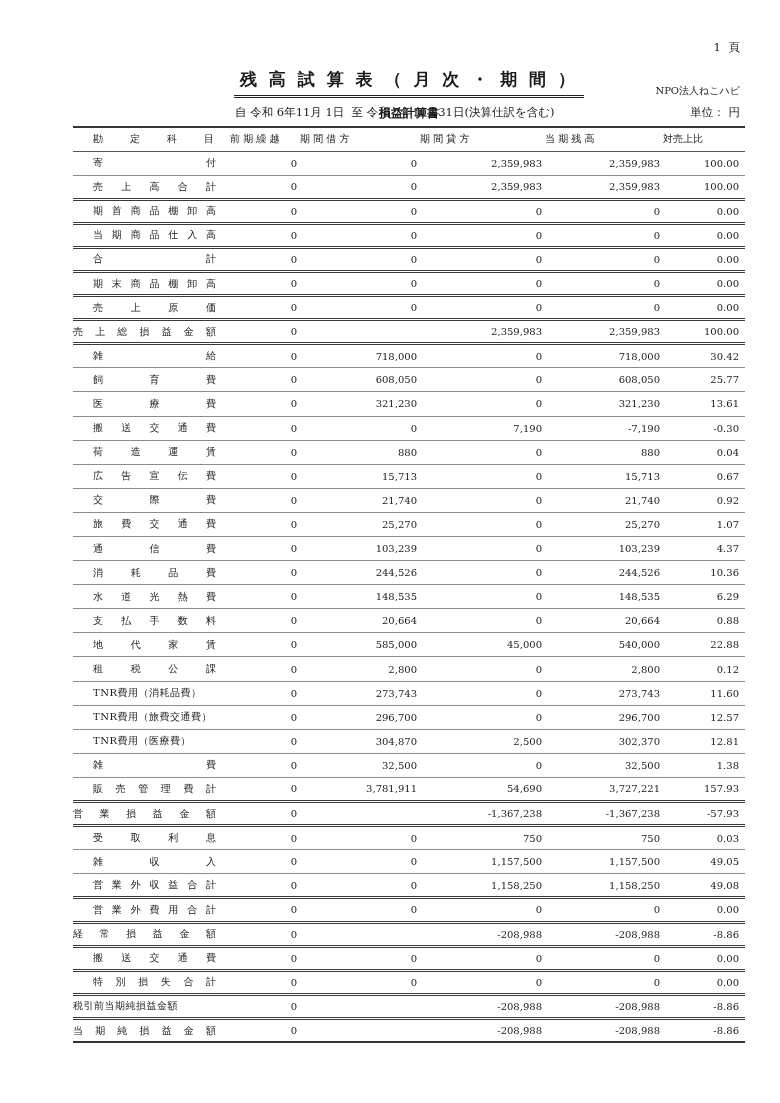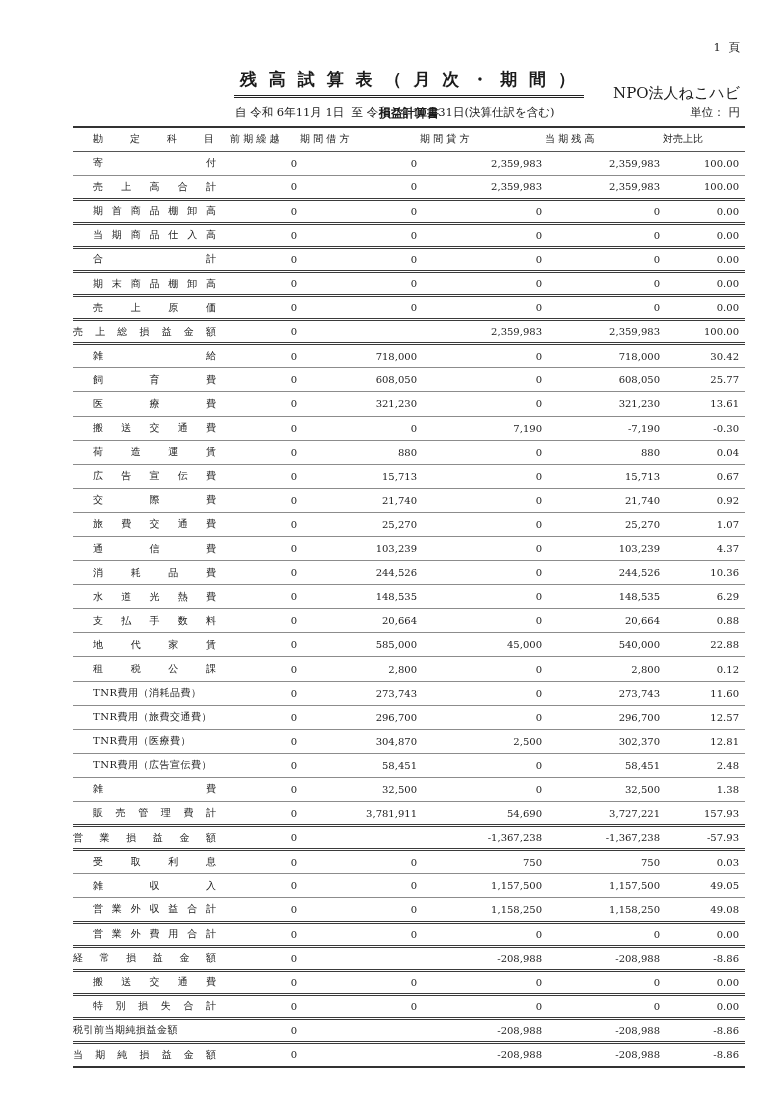--- a/index.html
+++ b/index.html
@@ -17,21 +17,21 @@
   .doc-title {
     display: inline-block;
     font-size: 17px; font-weight: bold;
     letter-spacing: 3px;
     padding: 0 6px 4px 6px;
     border-bottom: 3px double #222;
   }
   .page-number { position: absolute; top: 40px; right: 38px; font-size: 11.5px; letter-spacing: 2px; }
   .subtitle-wrap { position: absolute; top: 66px; left: 0; width: 100%; text-align: center; }
   .doc-subtitle { font-size: 12px; font-weight: bold; text-align: right; }
-  .org-name { position: absolute; top: 84px; right: 40px; font-size: 15px; }
+  .org-name { position: absolute; top: 84px; right: 40px; font-size: 10px; }
   .period-line { position: absolute; top: 105px; left: 235px; font-size: 11.5px; white-space: pre; }
   .unit-label { position: absolute; top: 105px; right: 40px; font-size: 11.5px; }
 
   table.trial-balance {
     position: absolute; left: 73px; top: 126px;
     width: 672px;
     border-collapse: collapse;
     table-layout: fixed;
     font-size: 10px;
   }
@@ -299,28 +299,20 @@
         <td class="num ratio">12.57</td>
       </tr>
       <tr class="detail sep-light tight">
         <td class="name">TNR費用（医療費）</td>
         <td class="num">0</td>
         <td class="num">304,870</td>
         <td class="num">2,500</td>
         <td class="num">302,370</td>
         <td class="num ratio">12.81</td>
       </tr>
-      <tr class="detail sep-light tight">
-        <td class="name">TNR費用（広告宣伝費）</td>
-        <td class="num">0</td>
-        <td class="num">58,451</td>
-        <td class="num">0</td>
-        <td class="num">58,451</td>
-        <td class="num ratio">2.48</td>
-      </tr>
       <tr class="detail sep-light">
         <td class="name">雑費</td>
         <td class="num">0</td>
         <td class="num">32,500</td>
         <td class="num">0</td>
         <td class="num">32,500</td>
         <td class="num ratio">1.38</td>
       </tr>
       <tr class="detail sep-heavy">
         <td class="name">販売管理費計</td>

